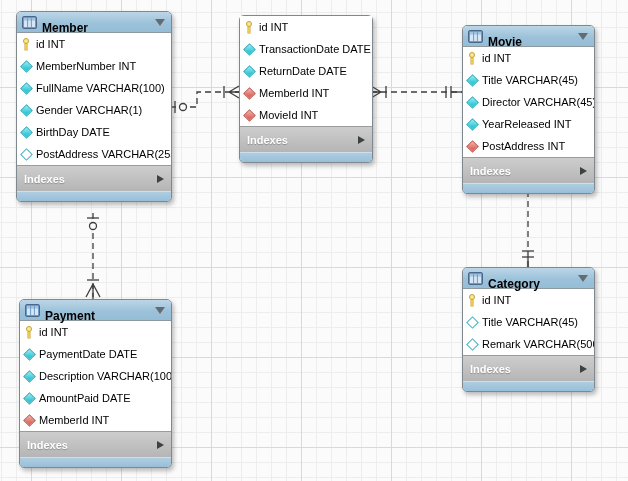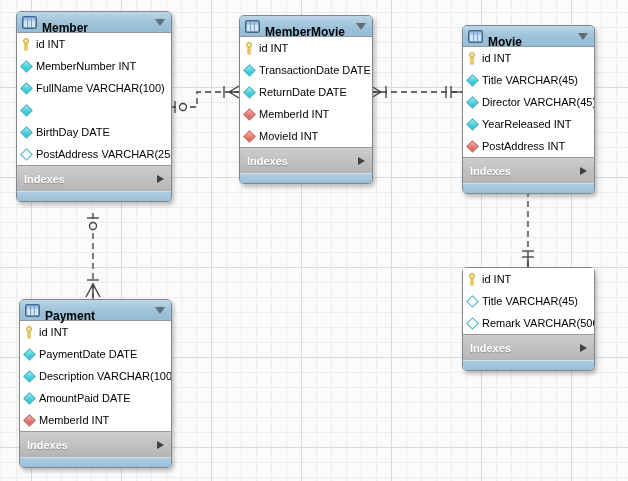--- a/index.html
+++ b/index.html
@@ -167,48 +167,39 @@
       <div class="col-row">
           <span class="row-icon" data-icon="column-icon"></span>
           <span>MemberNumber INT</span>
         </div>
       <div class="col-row">
           <span class="row-icon" data-icon="column-icon"></span>
           <span>FullName VARCHAR(100)</span>
         </div>
       <div class="col-row">
           <span class="row-icon" data-icon="column-icon"></span>
+          <span>Gender VARCHAR(1)</span>
         </div>
       <div class="col-row">
           <span class="row-icon" data-icon="column-icon"></span>
           <span>BirthDay DATE</span>
         </div>
       <div class="col-row">
           <span class="row-icon" data-icon="column-nullable-icon"></span>
           <span>PostAddress VARCHAR(255)</span>
         </div>
     </div>
     <div class="tfoot">
       <span>Indexes</span>
       <span class="expand-tri"></span>
     </div>
     <div class="tbottom"></div>
   </div>
 
   <div class="table" style="left:239px;top:15px;width:132px">
-    <div class="thead">
-      <svg class="table-glyph" viewBox="0 0 15 13">
-        <rect x="0.5" y="0.5" width="14" height="12" rx="1.5" fill="#6e9bc4" stroke="#49688c"></rect>
-        <rect x="2" y="2" width="11" height="9" fill="#d7e6f4"></rect>
-        <rect x="2" y="2" width="11" height="2.6" fill="#a3c4e2"></rect>
-        <path d="M5.6,2 V11 M9.4,2 V11" stroke="#6e9bc4" stroke-width="1"></path>
-      </svg>
-      <span class="tname">MemberMovie</span>
-      <span class="collapse-tri"></span>
-    </div>
     <div class="tbody">
       <div class="col-row">
           <span class="row-icon" data-icon="primary-key-icon"></span>
           <span>id INT</span>
         </div>
       <div class="col-row">
           <span class="row-icon" data-icon="column-icon"></span>
           <span>TransactionDate DATE</span>
         </div>
       <div class="col-row">
@@ -265,20 +256,30 @@
         </div>
     </div>
     <div class="tfoot">
       <span>Indexes</span>
       <span class="expand-tri"></span>
     </div>
     <div class="tbottom"></div>
   </div>
 
   <div class="table" style="left:462px;top:267px;width:131px">
+    <div class="thead">
+      <svg class="table-glyph" viewBox="0 0 15 13">
+        <rect x="0.5" y="0.5" width="14" height="12" rx="1.5" fill="#6e9bc4" stroke="#49688c"></rect>
+        <rect x="2" y="2" width="11" height="9" fill="#d7e6f4"></rect>
+        <rect x="2" y="2" width="11" height="2.6" fill="#a3c4e2"></rect>
+        <path d="M5.6,2 V11 M9.4,2 V11" stroke="#6e9bc4" stroke-width="1"></path>
+      </svg>
+      <span class="tname">Category</span>
+      <span class="collapse-tri"></span>
+    </div>
     <div class="tbody">
       <div class="col-row">
           <span class="row-icon" data-icon="primary-key-icon"></span>
           <span>id INT</span>
         </div>
       <div class="col-row">
           <span class="row-icon" data-icon="column-nullable-icon"></span>
           <span>Title VARCHAR(45)</span>
         </div>
       <div class="col-row">

